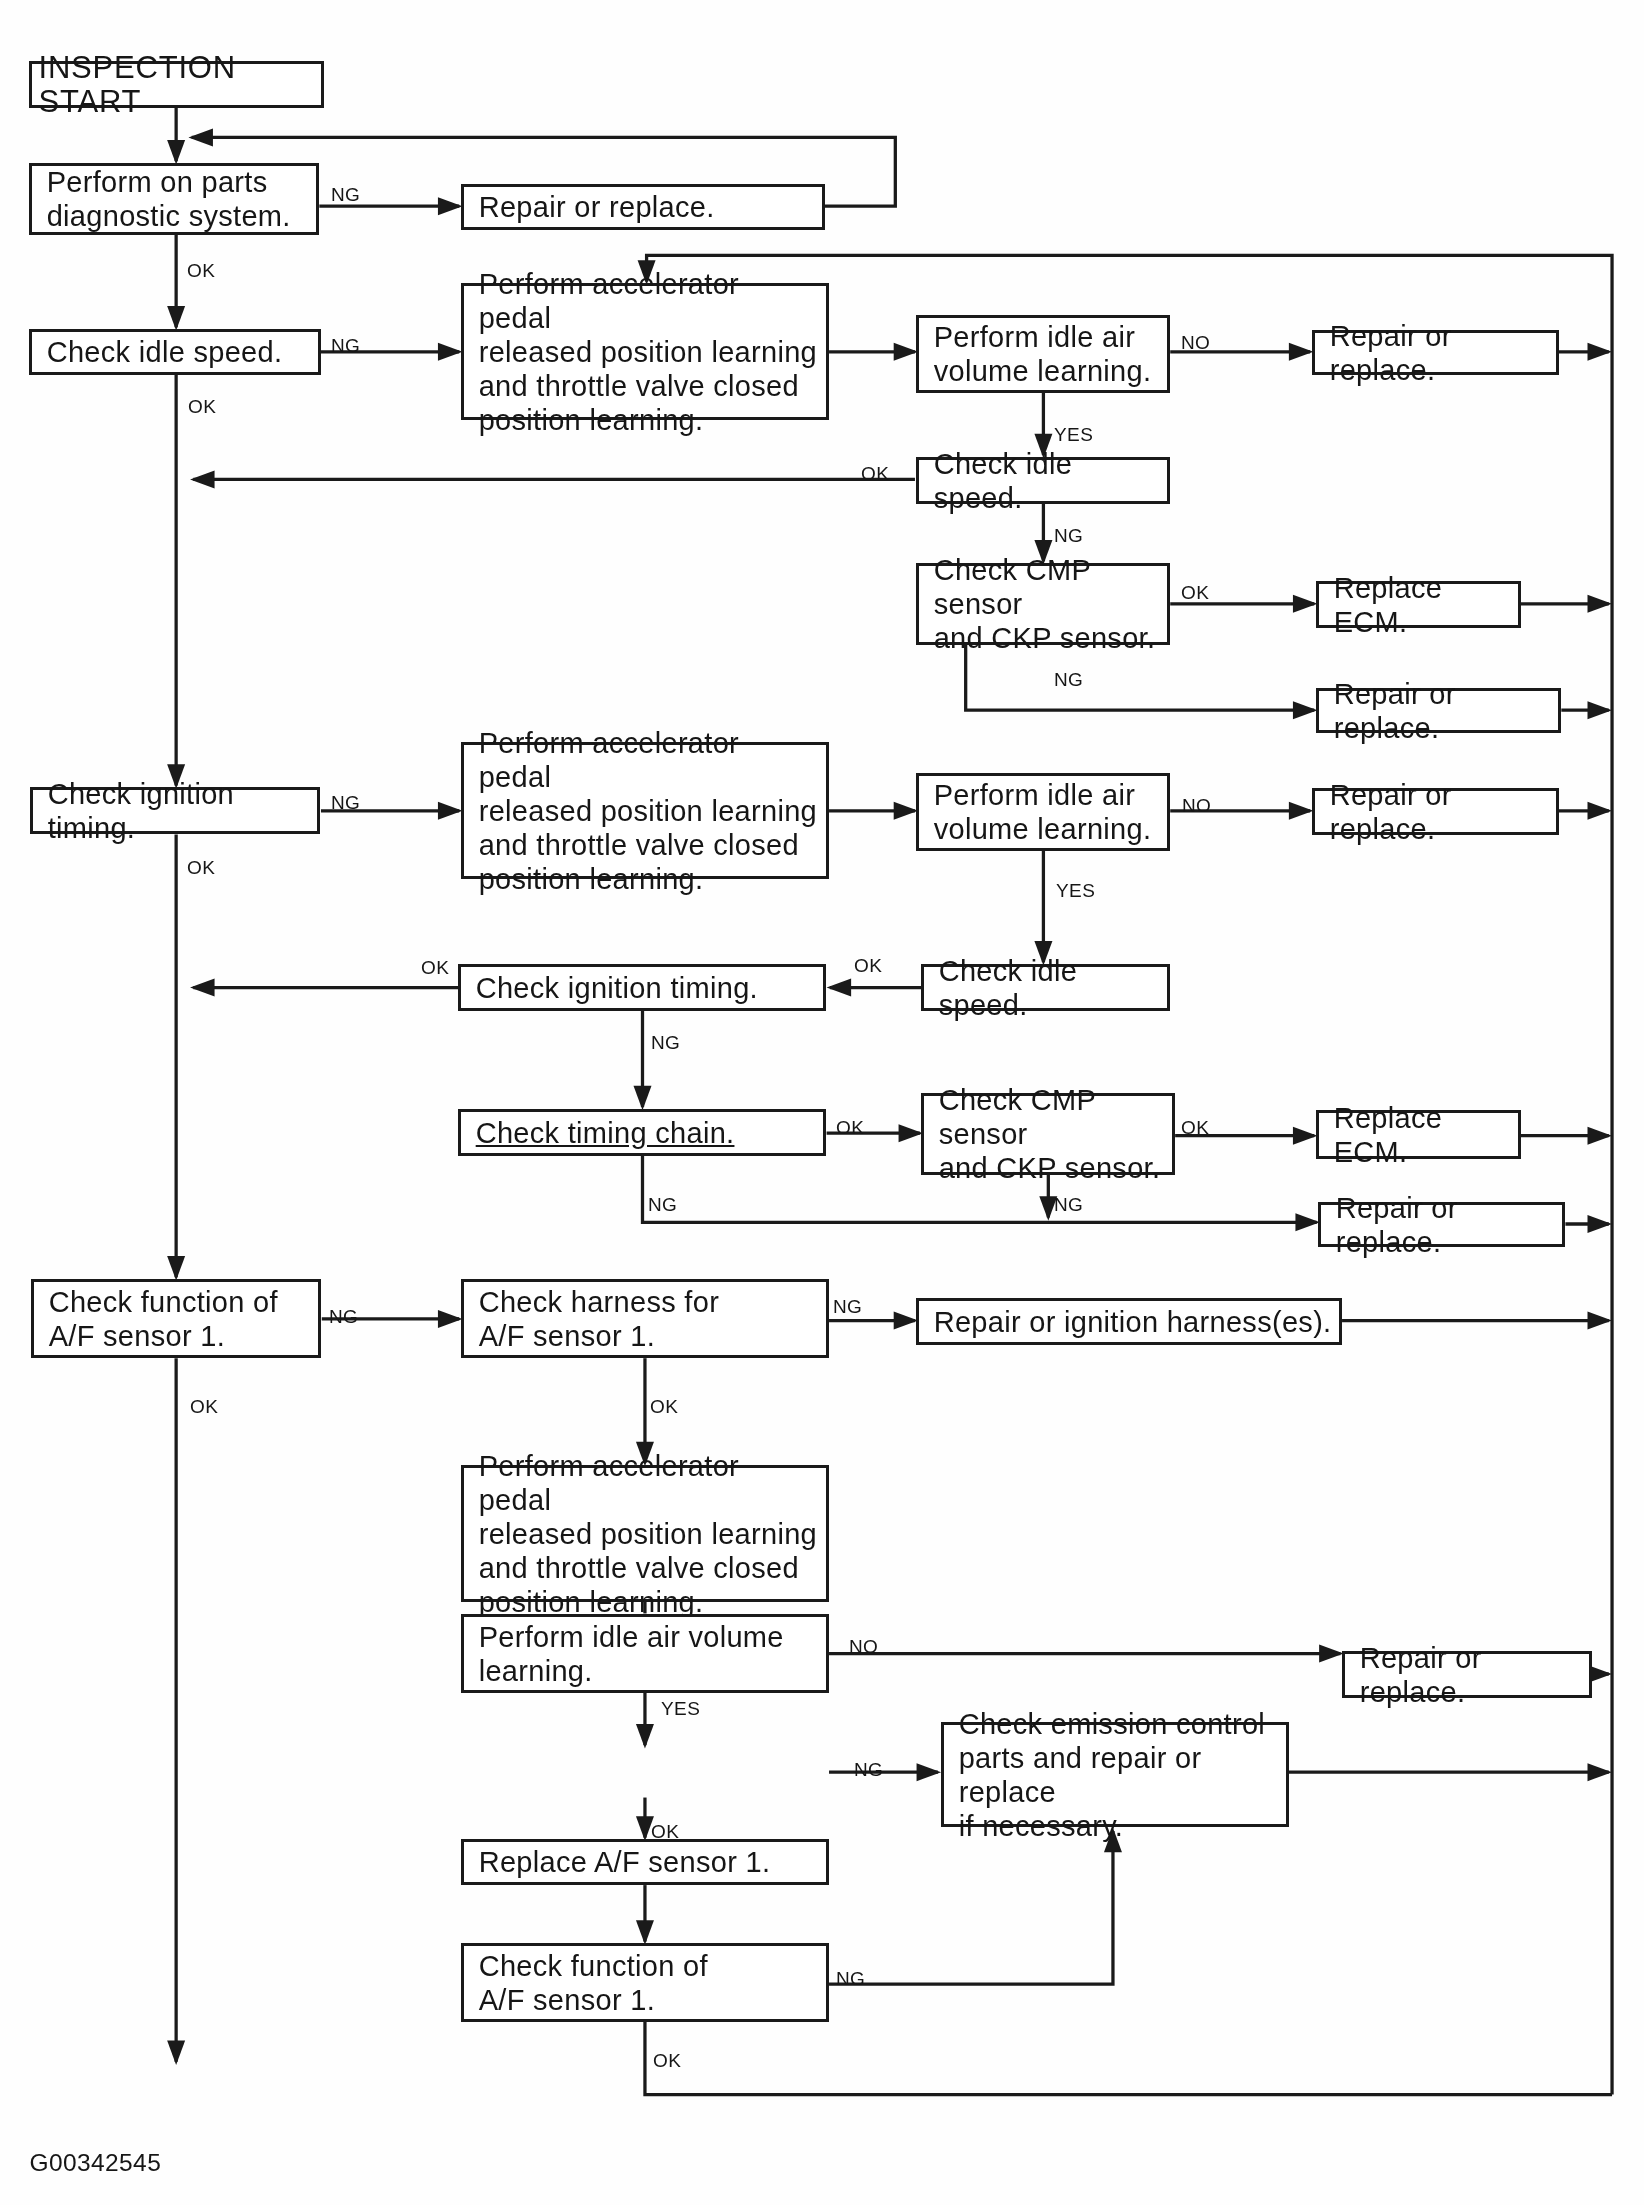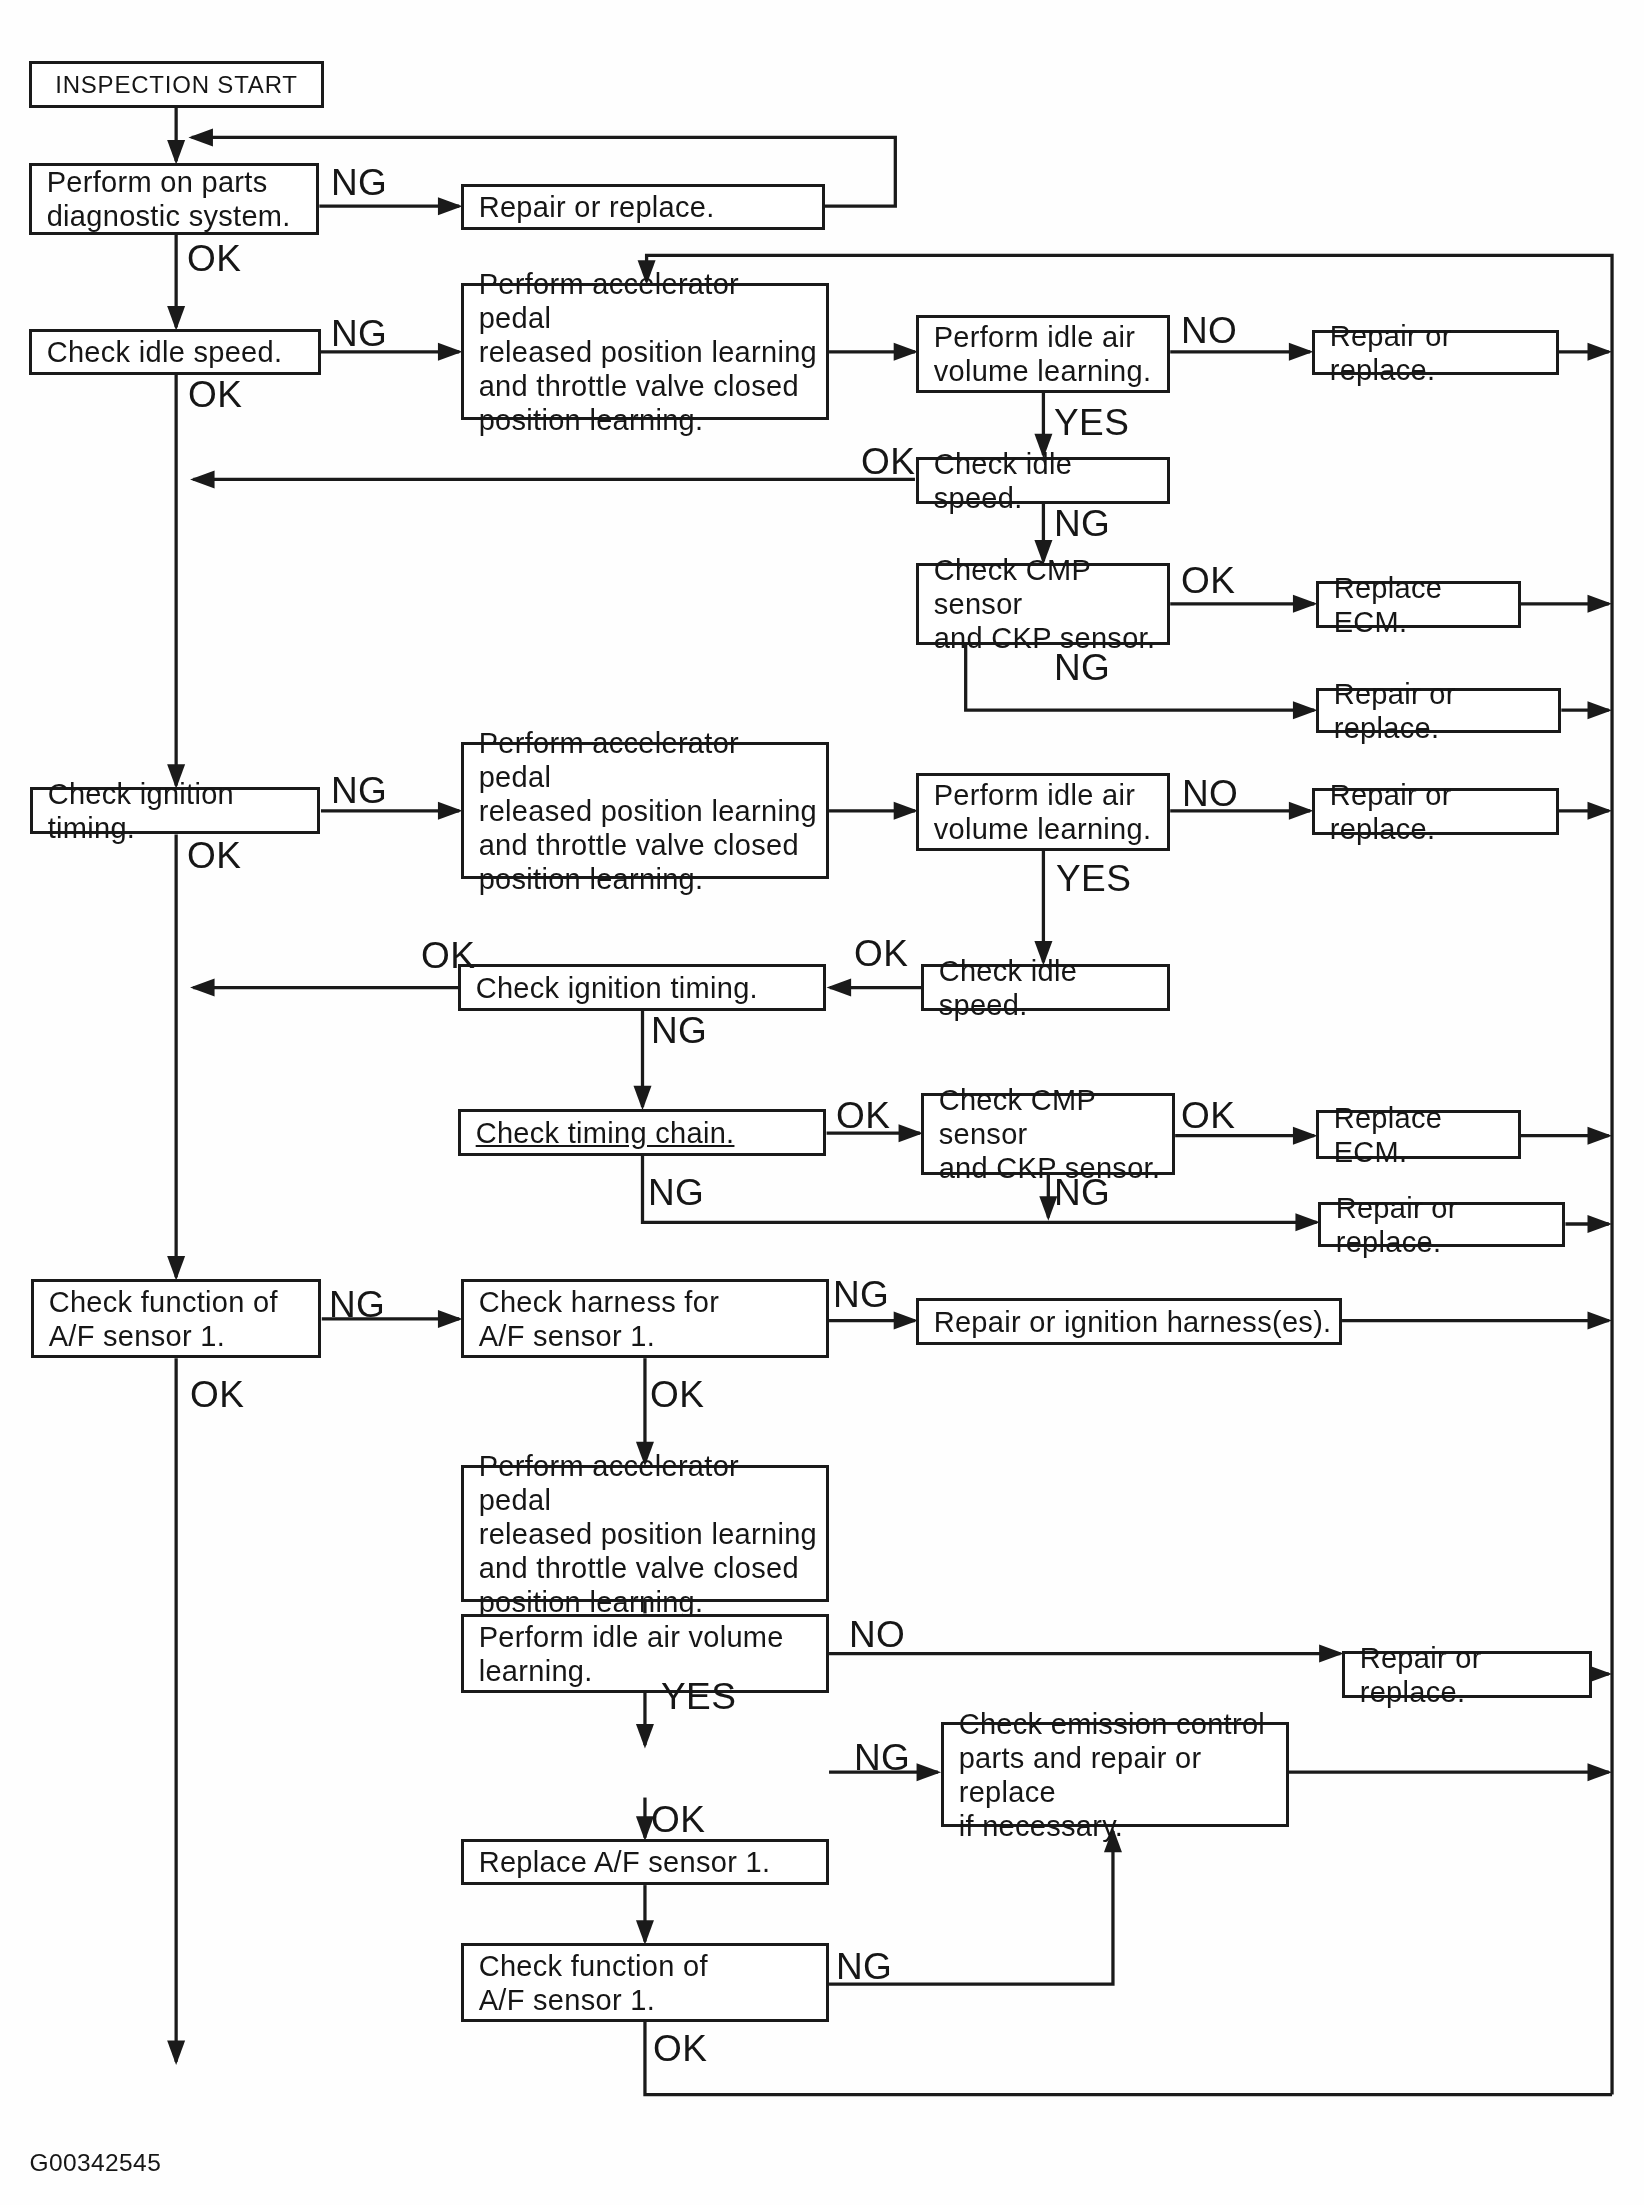--- a/index.html
+++ b/index.html
@@ -23,29 +23,30 @@
     justify-content:flex-start;
     padding:1.6px 6.5px 1.6px 14.7px;
     font-size:29px;
     line-height:34px;
     letter-spacing:0.3px;
     white-space:pre-line;
   }
   .node.center{
     justify-content:center;
     padding-left:6.5px;
-    font-size:24px;
+    font-size:31px;
     letter-spacing:0.8px;
   }
   .lbl{
     position:absolute;
-    font-size:37px;
+    font-size:19px;
     line-height:29.5px;
     letter-spacing:0.4px;
     white-space:nowrap;
+    margin-top:12px;
   }
   #figure-code{
     position:absolute;
     font-size:24.5px;
     letter-spacing:0.4px;
   }
 </style>
 </head>
 <body>
 

